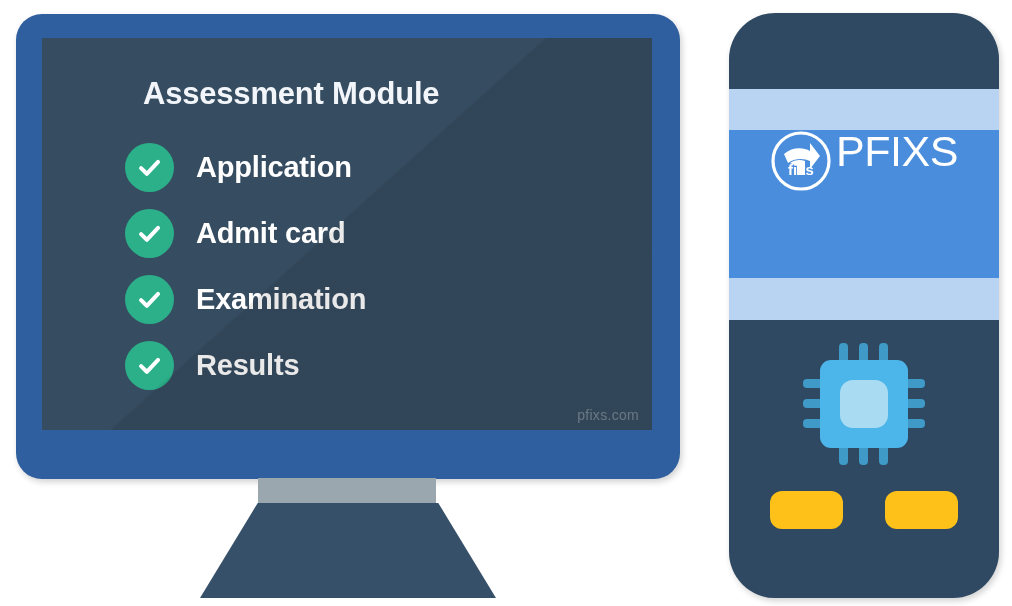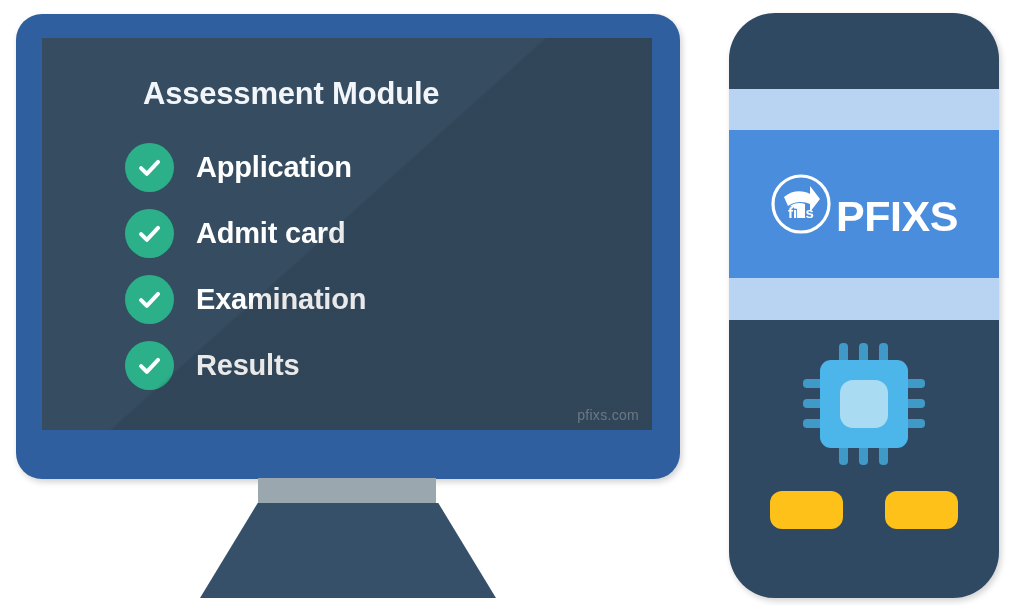--- a/index.html
+++ b/index.html
@@ -141,37 +141,36 @@
   #band-blue    { top: 117px; height: 148px; background: #4a8ddd; }
   #band-light-2 { top: 265px; height: 42px; background: #b9d4f2; }
 
   #logo-wrap {
     position: absolute;
     top: 117px;
     left: 0;
     width: 100%;
     height: 148px;
     display: flex;
-    align-items: center;
+    align-items: flex-start;
     justify-content: center;
     gap: 4px;
   }
   #logo-mark {
     position: relative;
     width: 62px;
     height: 62px;
     flex: 0 0 auto;
   }
   #logo-word {
     color: #ffffff;
     font-size: 43px;
-    font-weight: bold;
+    font-weight: normal;
     letter-spacing: -0.5px;
     line-height: 1;
-    margin-top: 24px;
   }
 
   
   #chip-area {
     position: absolute;
     left: 0;
     top: 318px;
     width: 100%;
     height: 150px;
     display: flex;

